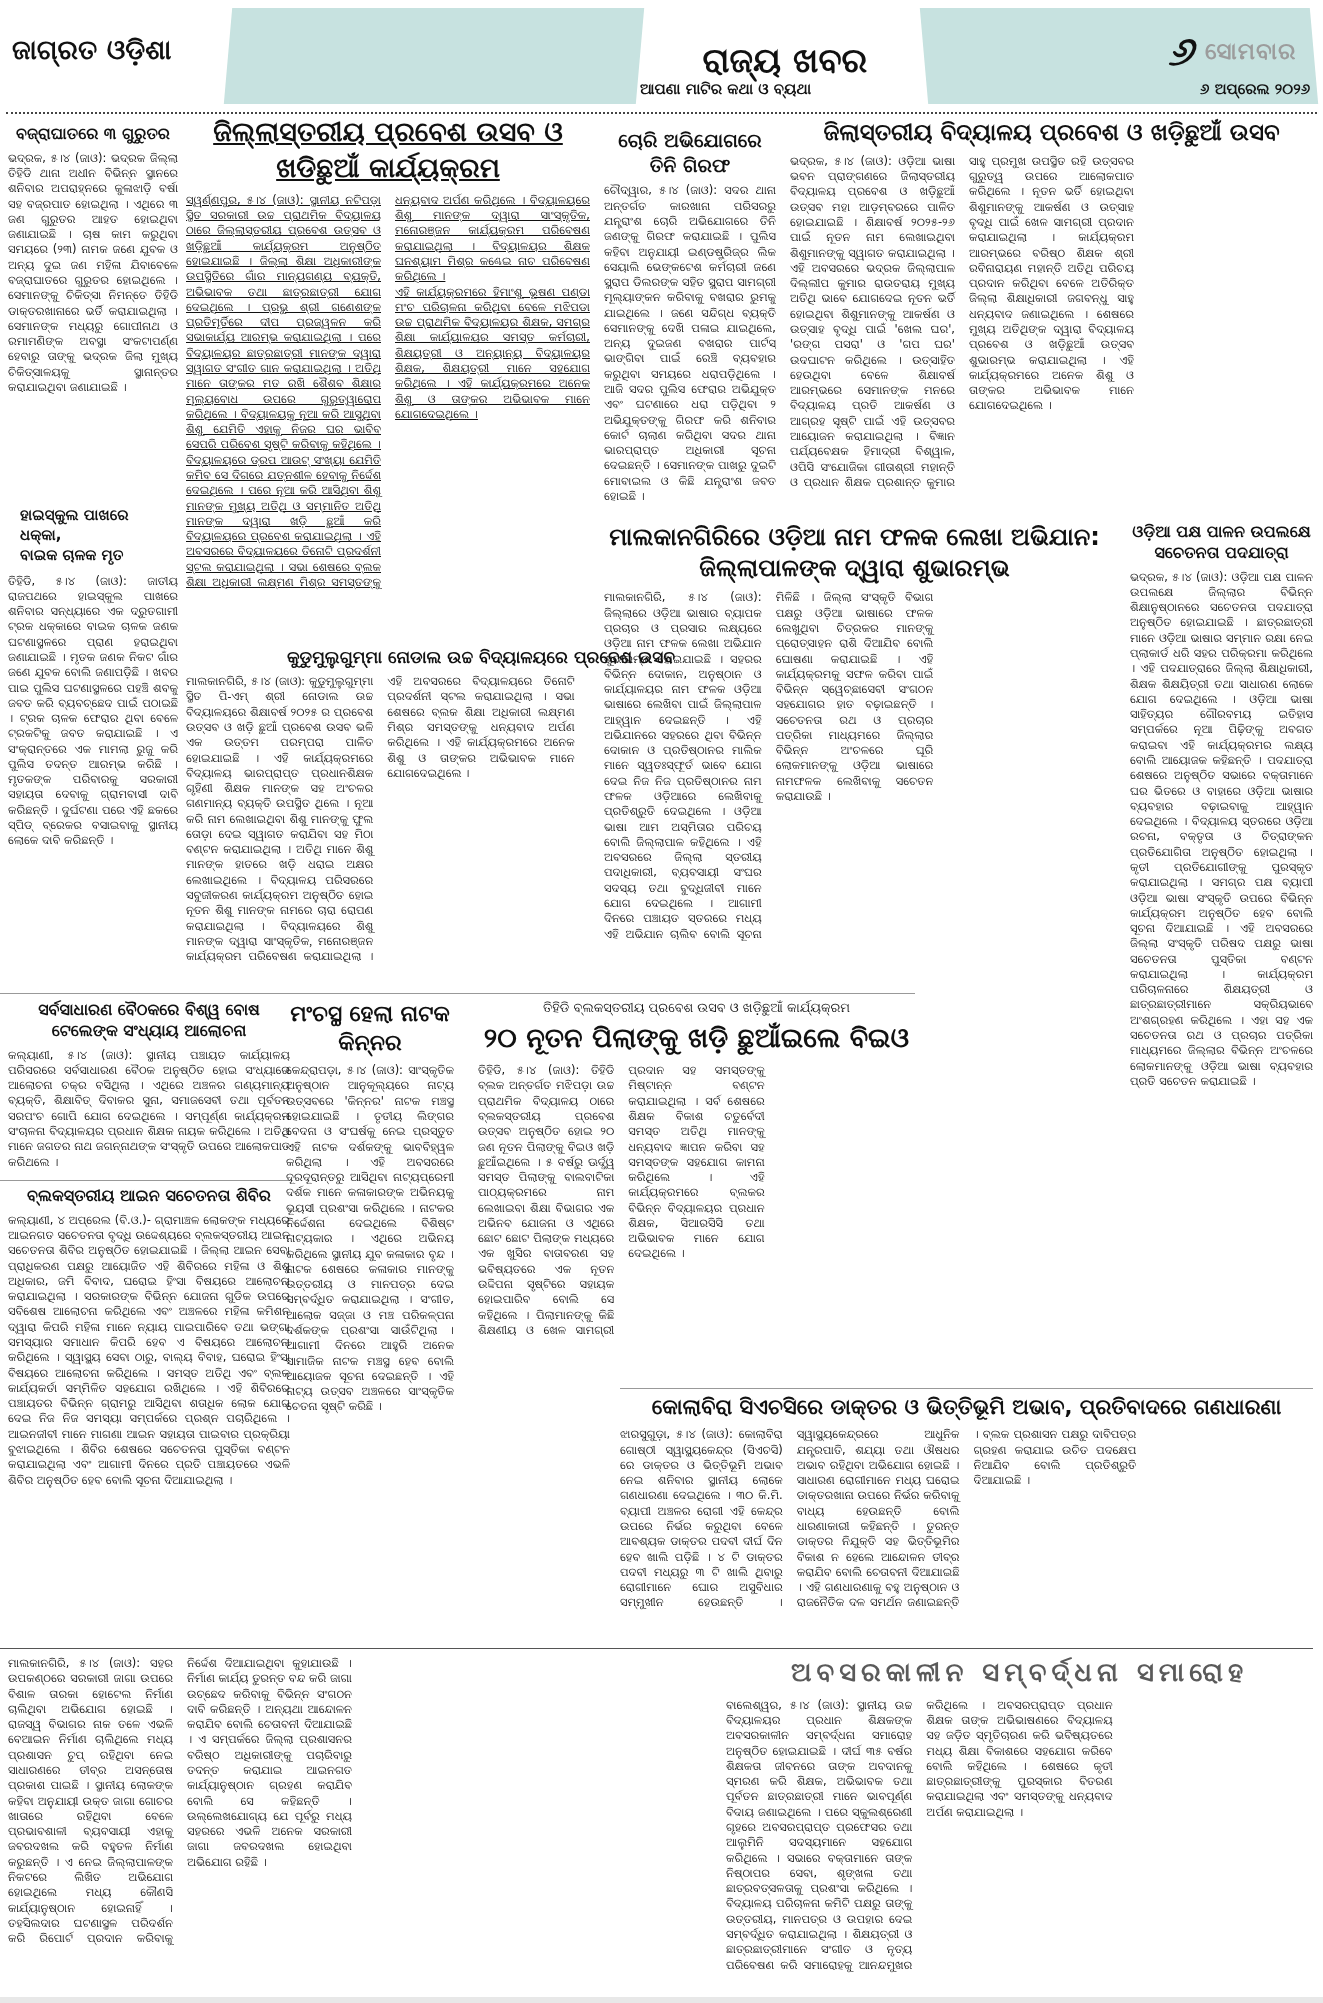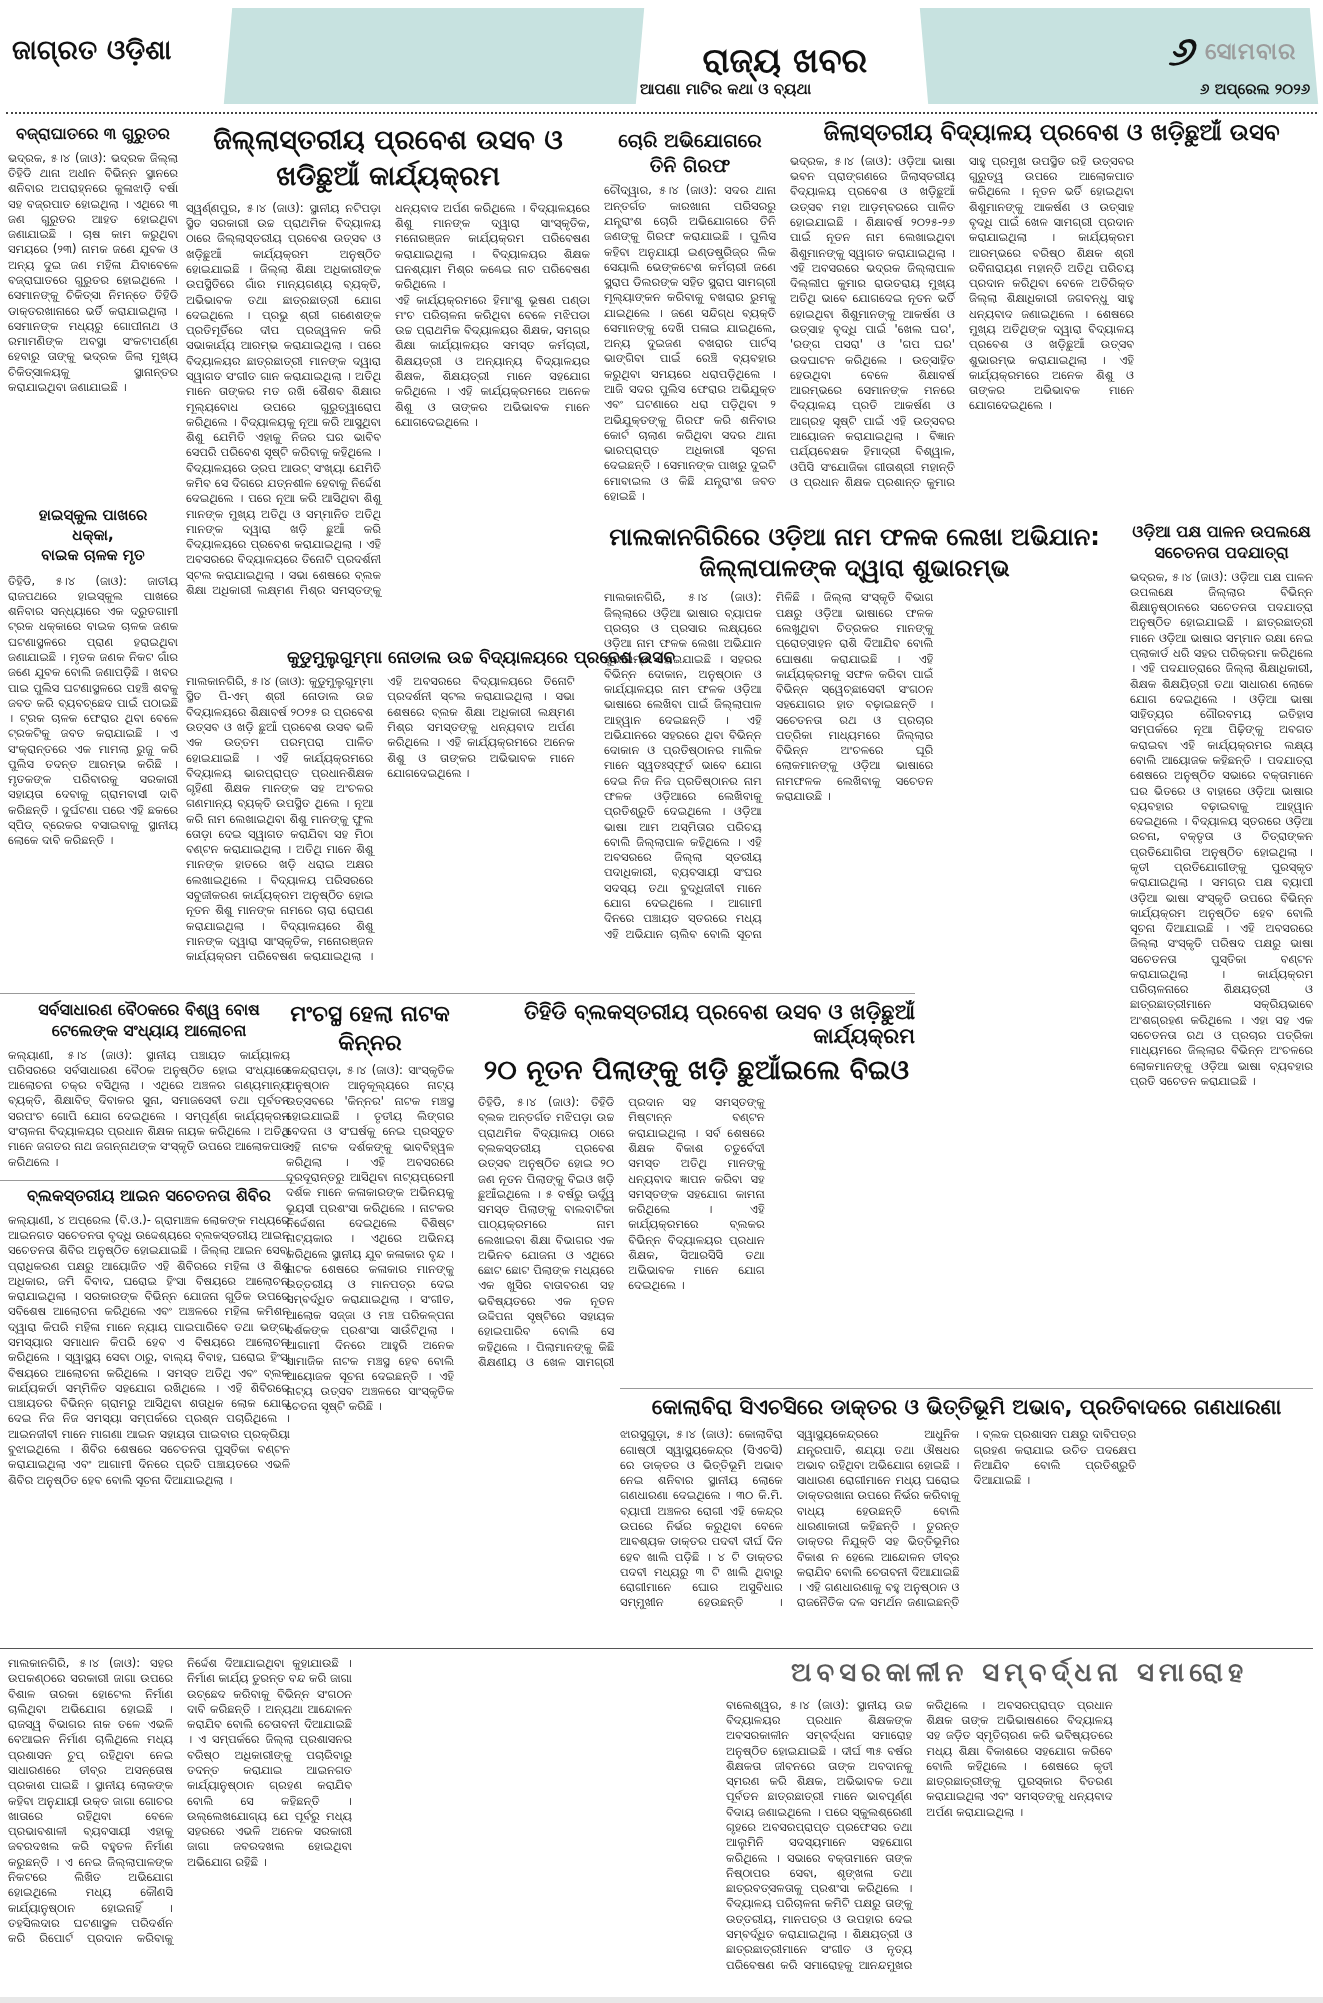--- a/index.html
+++ b/index.html
@@ -21,22 +21,22 @@
   .dateline{position:absolute;left:1200px;top:80px;font-size:15px;font-weight:700;}
   .rule-dotted{position:absolute;left:6px;top:112px;width:1311px;border-top:2px dotted #444;}
   
   .blk{position:absolute;overflow:hidden;}
   .hl{font-weight:700;text-align:center;margin:0 0 6px 0;line-height:1.3;}
   .hl-sm{font-size:16px;}
   .hl-md{font-size:19px;}
   .hl-lg{font-size:27px;line-height:1.35;}
   .hl-xl{font-size:23px;white-space:nowrap;}
   .hl-2l{font-size:24px;}
-  .kicker{font-weight:700;text-align:right;font-size:21px;margin:0 0 4px 0;}
-  .subhead{font-weight:700;text-align:center;font-size:15px;line-height:1.35;margin:8px 12px;white-space:pre-line;}
+  .kicker{font-weight:400;text-align:center;font-size:13px;margin:0 0 4px 0;}
+  .subhead{font-weight:700;font-size:15px;line-height:1.35;margin:8px 12px;white-space:pre-line;}
   .body{
     font-size:11.5px;line-height:1.33;text-align:justify;
     white-space:pre-line;column-gap:14px;column-fill:auto;height:100%;
   }
   .bwrap{overflow:hidden;}
   .cols-2{column-count:2;}
   .cols-3{column-count:3;}
   .cols-4{column-count:4;}
   .hr{position:absolute;border-top:1px solid #999;height:0;}
   .hl-ghost{color:#5a5a5a;letter-spacing:5px;}
@@ -65,21 +65,21 @@
     <div class="bwrap" style="height:346px;">
         <div class="body">ଭଦ୍ରକ, ୫।୪ (ଜାଓ): ଭଦ୍ରକ ଜିଲ୍ଲା ତିହିଡି ଥାନା ଅଧୀନ ବିଭିନ୍ନ ସ୍ଥାନରେ ଶନିବାର ଅପରାହ୍ନରେ କୁଳାଝାଡ଼ି ବର୍ଷା ସହ ବଜ୍ରପାତ ହୋଇଥିଲା । ଏଥିରେ ୩ ଜଣ ଗୁରୁତର ଆହତ ହୋଇଥିବା ଜଣାଯାଇଛି । ଚାଷ କାମ କରୁଥିବା ସମୟରେ (୨୩) ନାମକ ଜଣେ ଯୁବକ ଓ ଅନ୍ୟ ଦୁଇ ଜଣ ମହିଳା ଯିବାବେଳେ ବଜ୍ରାଘାତରେ ଗୁରୁତର ହୋଇଥିଲେ । ସେମାନଙ୍କୁ ଚିକିତ୍ସା ନିମନ୍ତେ ତିହିଡି ଡାକ୍ତରଖାନାରେ ଭର୍ତି କରାଯାଇଥିଲା । ସେମାନଙ୍କ ମଧ୍ୟରୁ ଗୋପୀନାଥ ଓ ରମାମଣିଙ୍କ ଅବସ୍ଥା ସଂକଟାପର୍ଣ୍ଣ ହେବାରୁ ତାଙ୍କୁ ଭଦ୍ରକ ଜିଲା ମୁଖ୍ୟ ଚିକିତ୍ସାଳୟକୁ ସ୍ଥାନାନ୍ତର କରାଯାଇଥିବା ଜଣାଯାଇଛି ।</div>
       </div>
     <div class="subhead">ହାଇସ୍କୁଲ ପାଖରେ ଧକ୍କା,
 ବାଇକ ଚାଳକ ମୃତ</div>
     <div class="bwrap" style="height:390px;">
         <div class="body">ତିହିଡି, ୫।୪ (ଜାଓ): ଜାତୀୟ ରାଜପଥରେ ହାଇସ୍କୁଲ ପାଖରେ ଶନିବାର ସନ୍ଧ୍ୟାରେ ଏକ ଦ୍ରୁତଗାମୀ ଟ୍ରକ ଧକ୍କାରେ ବାଇକ ଚାଳକ ଜଣକ ଘଟଣାସ୍ଥଳରେ ପ୍ରାଣ ହରାଇଥିବା ଜଣାଯାଇଛି । ମୃତକ ଜଣକ ନିକଟ ଗାଁର ଜଣେ ଯୁବକ ବୋଲି ଜଣାପଡ଼ିଛି । ଖବର ପାଇ ପୁଲିସ ଘଟଣାସ୍ଥଳରେ ପହଞ୍ଚି ଶବକୁ ଜବତ କରି ବ୍ୟବଚ୍ଛେଦ ପାଇଁ ପଠାଇଛି । ଟ୍ରକ ଚାଳକ ଫେରାର ଥିବା ବେଳେ ଟ୍ରକଟିକୁ ଜବତ କରାଯାଇଛି । ଏ ସଂକ୍ରାନ୍ତରେ ଏକ ମାମଲା ରୁଜୁ କରି ପୁଲିସ ତଦନ୍ତ ଆରମ୍ଭ କରିଛି । ମୃତକଙ୍କ ପରିବାରକୁ ସରକାରୀ ସହାୟତା ଦେବାକୁ ଗ୍ରାମବାସୀ ଦାବି କରିଛନ୍ତି । ଦୁର୍ଘଟଣା ପରେ ଏହି ଛକରେ ସ୍ପିଡ୍ ବ୍ରେକର ବସାଇବାକୁ ସ୍ଥାନୀୟ ଲୋକେ ଦାବି କରିଛନ୍ତି ।</div>
       </div>
   </article>
 
-  <article class="blk" style="left:186px;top:122px;width:404px;height:520px;">
+  <article class="blk" style="left:186px;top:114px;width:404px;height:520px;text-decoration:underline;">
     <h2 class="hl hl-lg">ଜିଲ୍ଲାସ୍ତରୀୟ ପ୍ରବେଶ ଉସବ ଓ ଖଡିଛୁଆଁ କାର୍ଯ୍ୟକ୍ରମ</h2>
     <div class="bwrap" style="height:408px;">
         <div class="body cols-2">ସ୍ୱର୍ଣ୍ଣପୁର, ୫।୪ (ଜାଓ): ସ୍ଥାନୀୟ ନଟିପଡ଼ା ସ୍ଥିତ ସରକାରୀ ଉଚ୍ଚ ପ୍ରାଥମିକ ବିଦ୍ୟାଳୟ ଠାରେ ଜିଲ୍ଲାସ୍ତରୀୟ ପ୍ରବେଶ ଉତ୍ସବ ଓ ଖଡ଼ିଛୁଆଁ କାର୍ଯ୍ୟକ୍ରମ ଅନୁଷ୍ଠିତ ହୋଇଯାଇଛି । ଜିଲ୍ଲା ଶିକ୍ଷା ଅଧିକାରୀଙ୍କ ଉପସ୍ଥିତିରେ ଗାଁର ମାନ୍ୟଗଣ୍ୟ ବ୍ୟକ୍ତି, ଅଭିଭାବକ ତଥା ଛାତ୍ରଛାତ୍ରୀ ଯୋଗ ଦେଇଥିଲେ । ପ୍ରଭୁ ଶ୍ରୀ ଗଣେଶଙ୍କ ପ୍ରତିମୂର୍ତିରେ ଦୀପ ପ୍ରଜ୍ୱଳନ କରି ସଭାକାର୍ଯ୍ୟ ଆରମ୍ଭ କରାଯାଇଥିଲା । ପରେ ବିଦ୍ୟାଳୟର ଛାତ୍ରଛାତ୍ରୀ ମାନଙ୍କ ଦ୍ୱାରା ସ୍ୱାଗତ ସଂଗୀତ ଗାନ କରାଯାଇଥିଲା । ଅତିଥି ମାନେ ତାଙ୍କର ମତ ରଖି ଶୈଶବ ଶିକ୍ଷାର ମୂଲ୍ୟବୋଧ ଉପରେ ଗୁରୁତ୍ୱାରୋପ କରିଥିଲେ । ବିଦ୍ୟାଳୟକୁ ନୂଆ କରି ଆସୁଥିବା ଶିଶୁ ଯେମିତି ଏହାକୁ ନିଜର ଘର ଭାବିବ ସେପରି ପରିବେଶ ସୃଷ୍ଟି କରିବାକୁ କହିଥିଲେ । ବିଦ୍ୟାଳୟରେ ଡ୍ରପ ଆଉଟ୍ ସଂଖ୍ୟା ଯେମିତି କମିବ ସେ ଦିଗରେ ଯତ୍ନଶୀଳ ହେବାକୁ ନିର୍ଦ୍ଦେଶ ଦେଇଥିଲେ । ପରେ ନୂଆ କରି ଆସିଥିବା ଶିଶୁ ମାନଙ୍କ ମୁଖ୍ୟ ଅତିଥି ଓ ସମ୍ମାନିତ ଅତିଥି ମାନଙ୍କ ଦ୍ୱାରା ଖଡ଼ି ଛୁଆଁ କରି ବିଦ୍ୟାଳୟରେ ପ୍ରବେଶ କରାଯାଇଥିଲା । ଏହି ଅବସରରେ ବିଦ୍ୟାଳୟରେ ତିନୋଟି ପ୍ରଦର୍ଶନୀ ସ୍ଟଲ କରାଯାଇଥିଲା । ସଭା ଶେଷରେ ବ୍ଲକ ଶିକ୍ଷା ଅଧିକାରୀ ଲକ୍ଷ୍ମଣ ମିଶ୍ର ସମସ୍ତଙ୍କୁ ଧନ୍ୟବାଦ ଅର୍ପଣ କରିଥିଲେ । ବିଦ୍ୟାଳୟରେ ଶିଶୁ ମାନଙ୍କ ଦ୍ୱାରା ସାଂସ୍କୃତିକ, ମନୋରଞ୍ଜନ କାର୍ଯ୍ୟକ୍ରମ ପରିବେଷଣ କରାଯାଇଥିଲା । ବିଦ୍ୟାଳୟର ଶିକ୍ଷକ ଘନଶ୍ୟାମ ମିଶ୍ର କଣ୍ଢେଇ ନାଚ ପରିବେଷଣ କରିଥିଲେ ।
 ଏହି କାର୍ଯ୍ୟକ୍ରମରେ ହିମାଂଶୁ ଭୂଷଣ ପଣ୍ଡା ମଂଚ ପରିଚାଳନା କରିଥିବା ବେଳେ ମଝିପଡା ଉଚ୍ଚ ପ୍ରାଥମିକ ବିଦ୍ୟାଳୟର ଶିକ୍ଷକ, ସମଗ୍ର ଶିକ୍ଷା କାର୍ଯ୍ୟାଳୟର ସମସ୍ତ କର୍ମଚାରୀ, ଶିକ୍ଷୟତ୍ରୀ ଓ ଅନ୍ୟାନ୍ୟ ବିଦ୍ୟାଳୟର ଶିକ୍ଷକ, ଶିକ୍ଷୟତ୍ରୀ ମାନେ ସହଯୋଗ କରିଥିଲେ । ଏହି କାର୍ଯ୍ୟକ୍ରମରେ ଅନେକ ଶିଶୁ ଓ ତାଙ୍କର ଅଭିଭାବକ ମାନେ ଯୋଗଦେଇଥିଲେ ।</div>
       </div>
   </article>
 
   <article class="blk" style="left:604px;top:128px;width:172px;height:496px;">
     <h3 class="hl hl-md">ଚୋରି ଅଭିଯୋଗରେ ତିନି ଗିରଫ</h3>
     <div class="bwrap" style="height:420px;">

